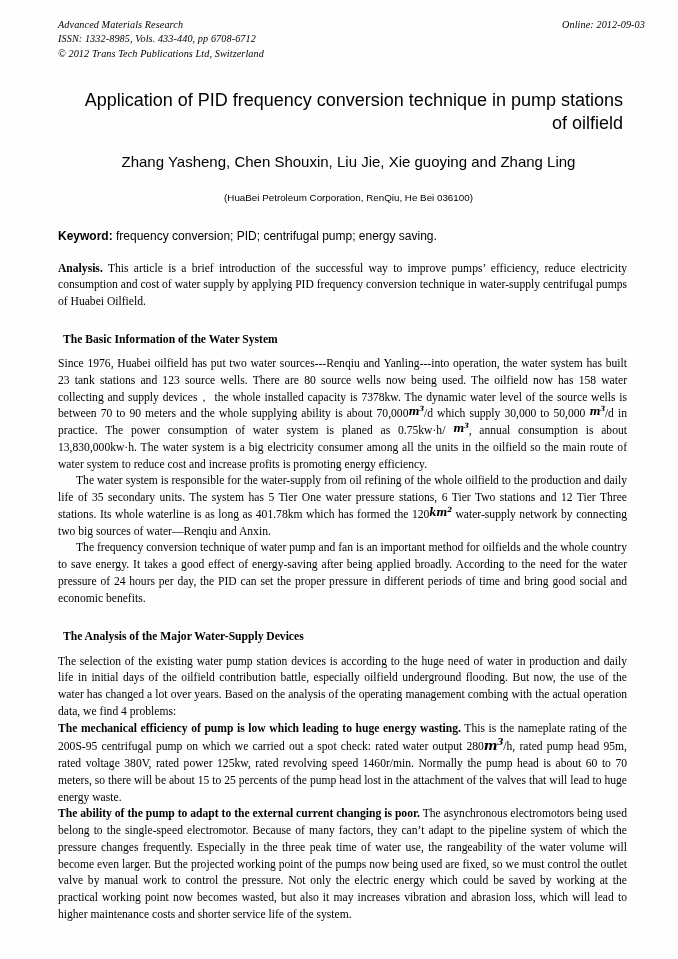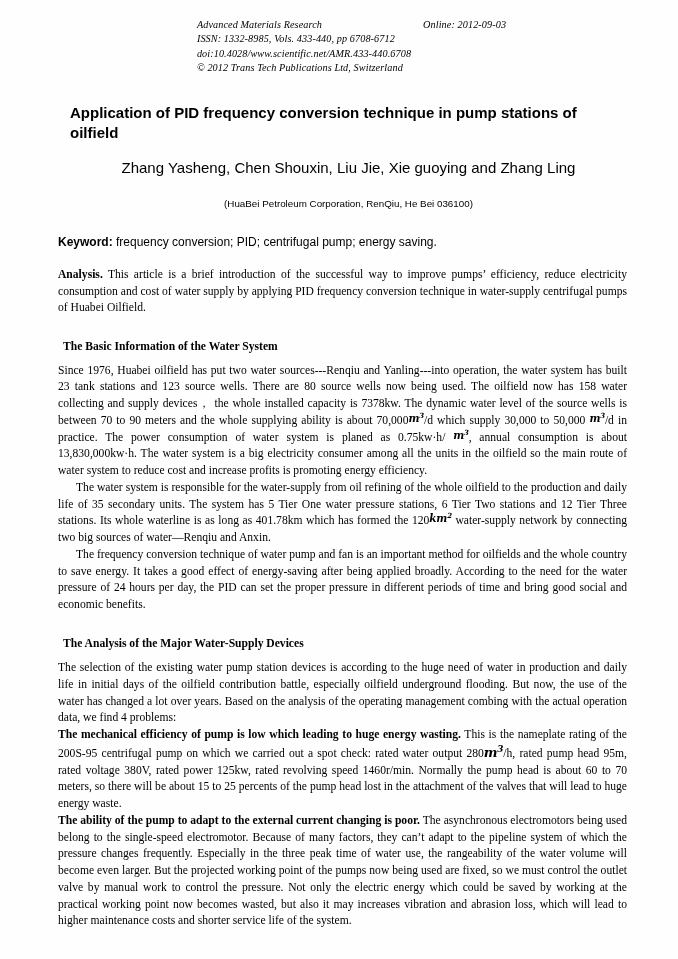--- a/index.html
+++ b/index.html
@@ -30,44 +30,44 @@
     padding: 18px 33px 0 58px;
   }
   .paper-body {
     position: relative;
     z-index: 2;
   }
 
   
   .jhead {
     display: flex;
-    justify-content: center;
+    justify-content: space-between;
     align-items: flex-start;
     font-family: "Liberation Serif", "DejaVu Serif", serif;
     font-style: italic;
     font-size: 10.2px;
     line-height: 1.40;
     letter-spacing: 0.1px;
     gap: 12px;
   }
   .jhead-left div { white-space: nowrap; }
   .jhead-right {
     font-style: italic;
     font-size: 10.2px;
     padding-top: 0px;
     white-space: nowrap;
   }
 
   
   .title {
     font-family: "Liberation Sans", "DejaVu Sans", sans-serif;
-    font-weight: bold;
-    font-size: 15px;
+    font-weight: normal;
+    font-size: 18px;
     line-height: 1.30;
-    text-align: left;
+    text-align: right;
     margin: 28px 22px 0 12px;
   }
   .authors {
     font-family: "Liberation Sans", "DejaVu Sans", sans-serif;
     font-weight: normal;
     font-size: 15.0px;
     text-align: center;
     margin: 17px 8px 0 2px;
     line-height: 1.2;
   }
@@ -137,21 +137,20 @@
 </head>
 <body>
 
 <div class="page">
 <div class="paper-body">
 
   <div class="jhead">
     <div class="jhead-left">
       <div>Advanced Materials Research</div>
       <div>ISSN: 1332-8985, Vols. 433-440, pp 6708-6712</div>
-      <div>doi:10.4028/www.scientific.net/AMR.433-440.6708</div>
       <div>© 2012 Trans Tech Publications Ltd, Switzerland</div>
     </div>
     <div class="jhead-right">Online: 2012-09-03</div>
   </div>
 
   <div class="title">Application of PID frequency conversion technique in pump stations of oilfield</div>
   <div class="authors">Zhang Yasheng, Chen Shouxin, Liu Jie, Xie guoying and Zhang Ling</div>
   <div class="affiliation">(HuaBei Petroleum Corporation, RenQiu, He Bei 036100)</div>
 
   <div class="keyword"><b>Keyword:</b><span> frequency conversion; PID; centrifugal pump; energy saving.</span></div>

